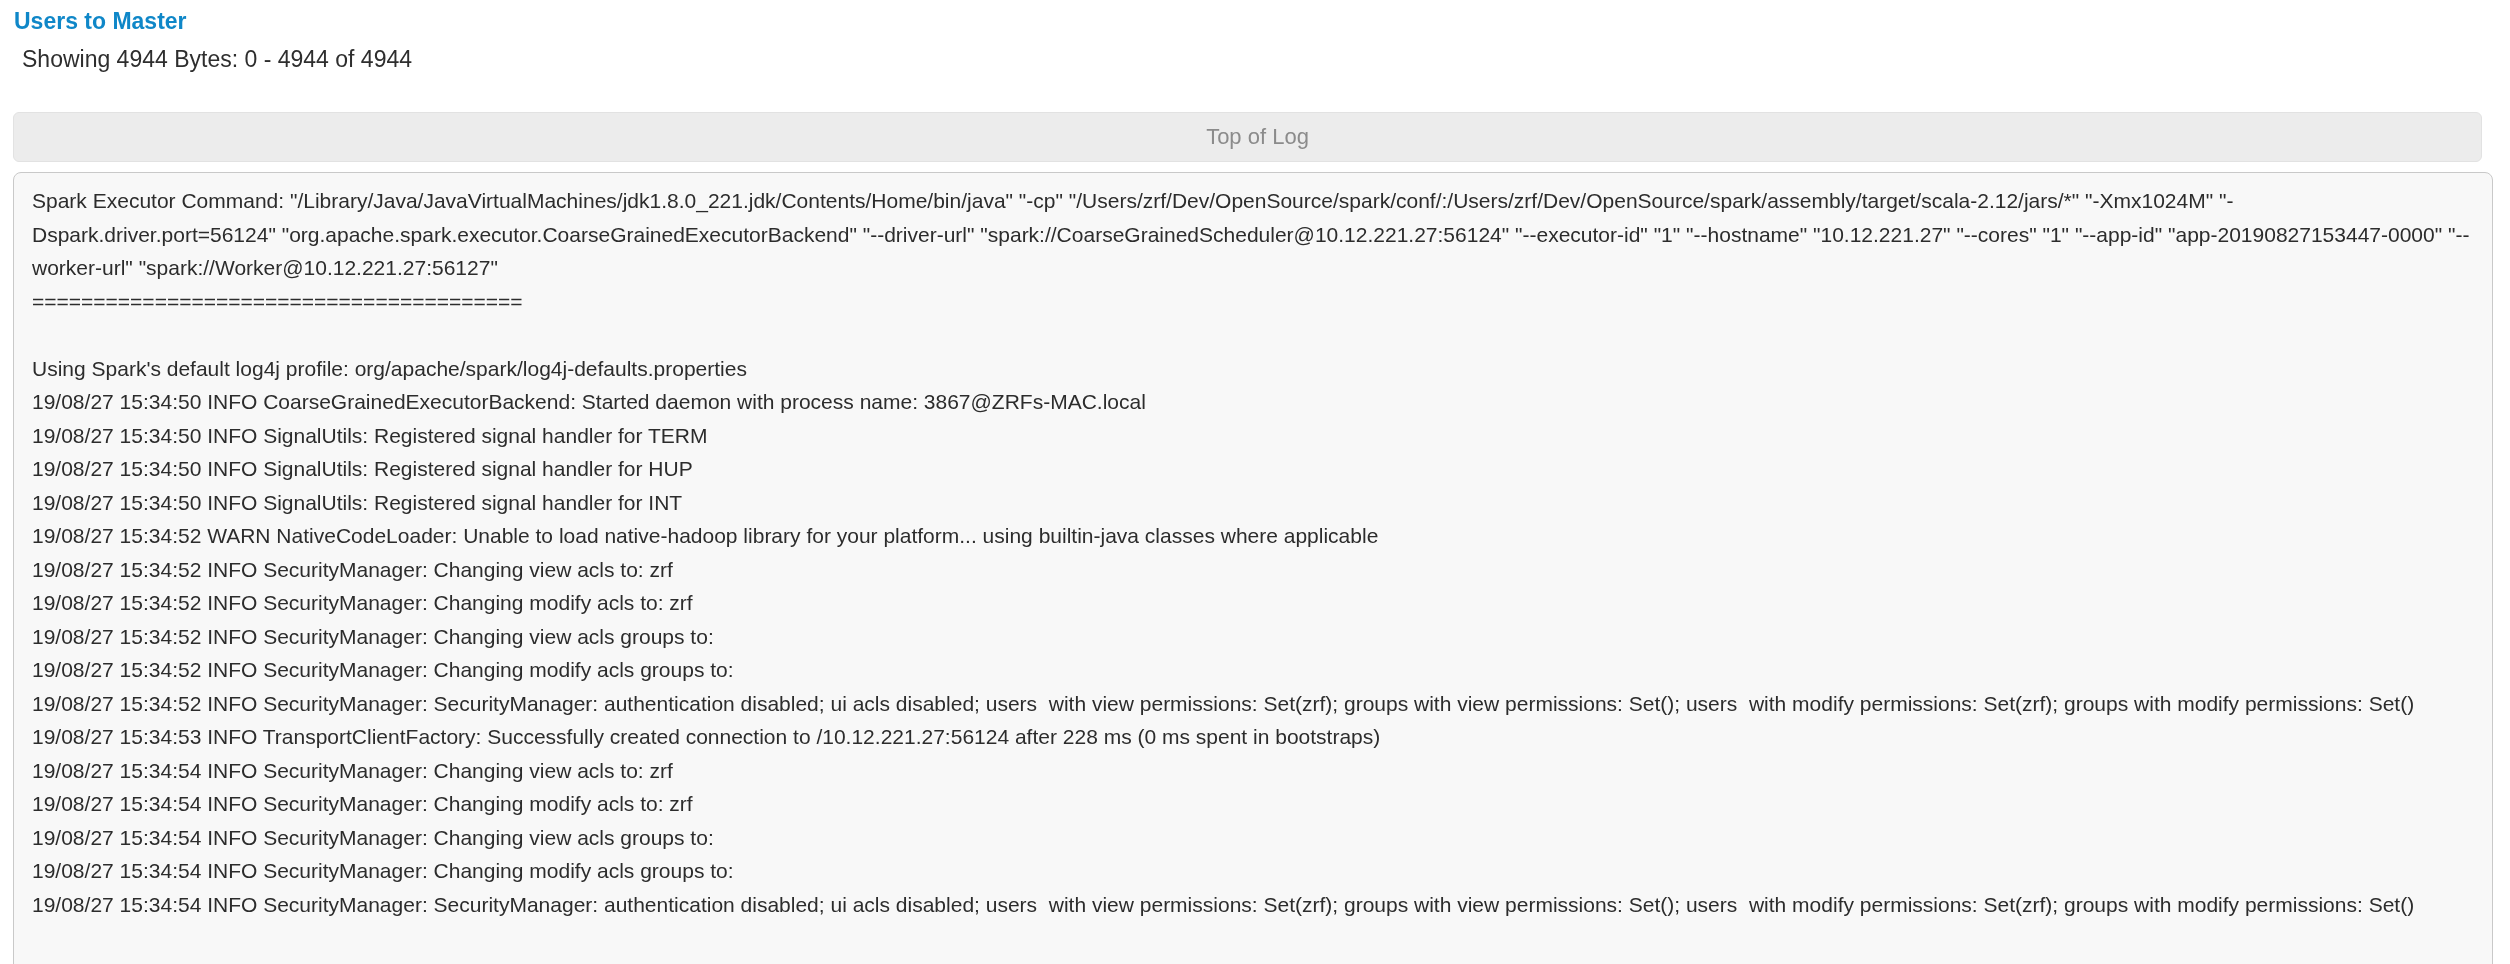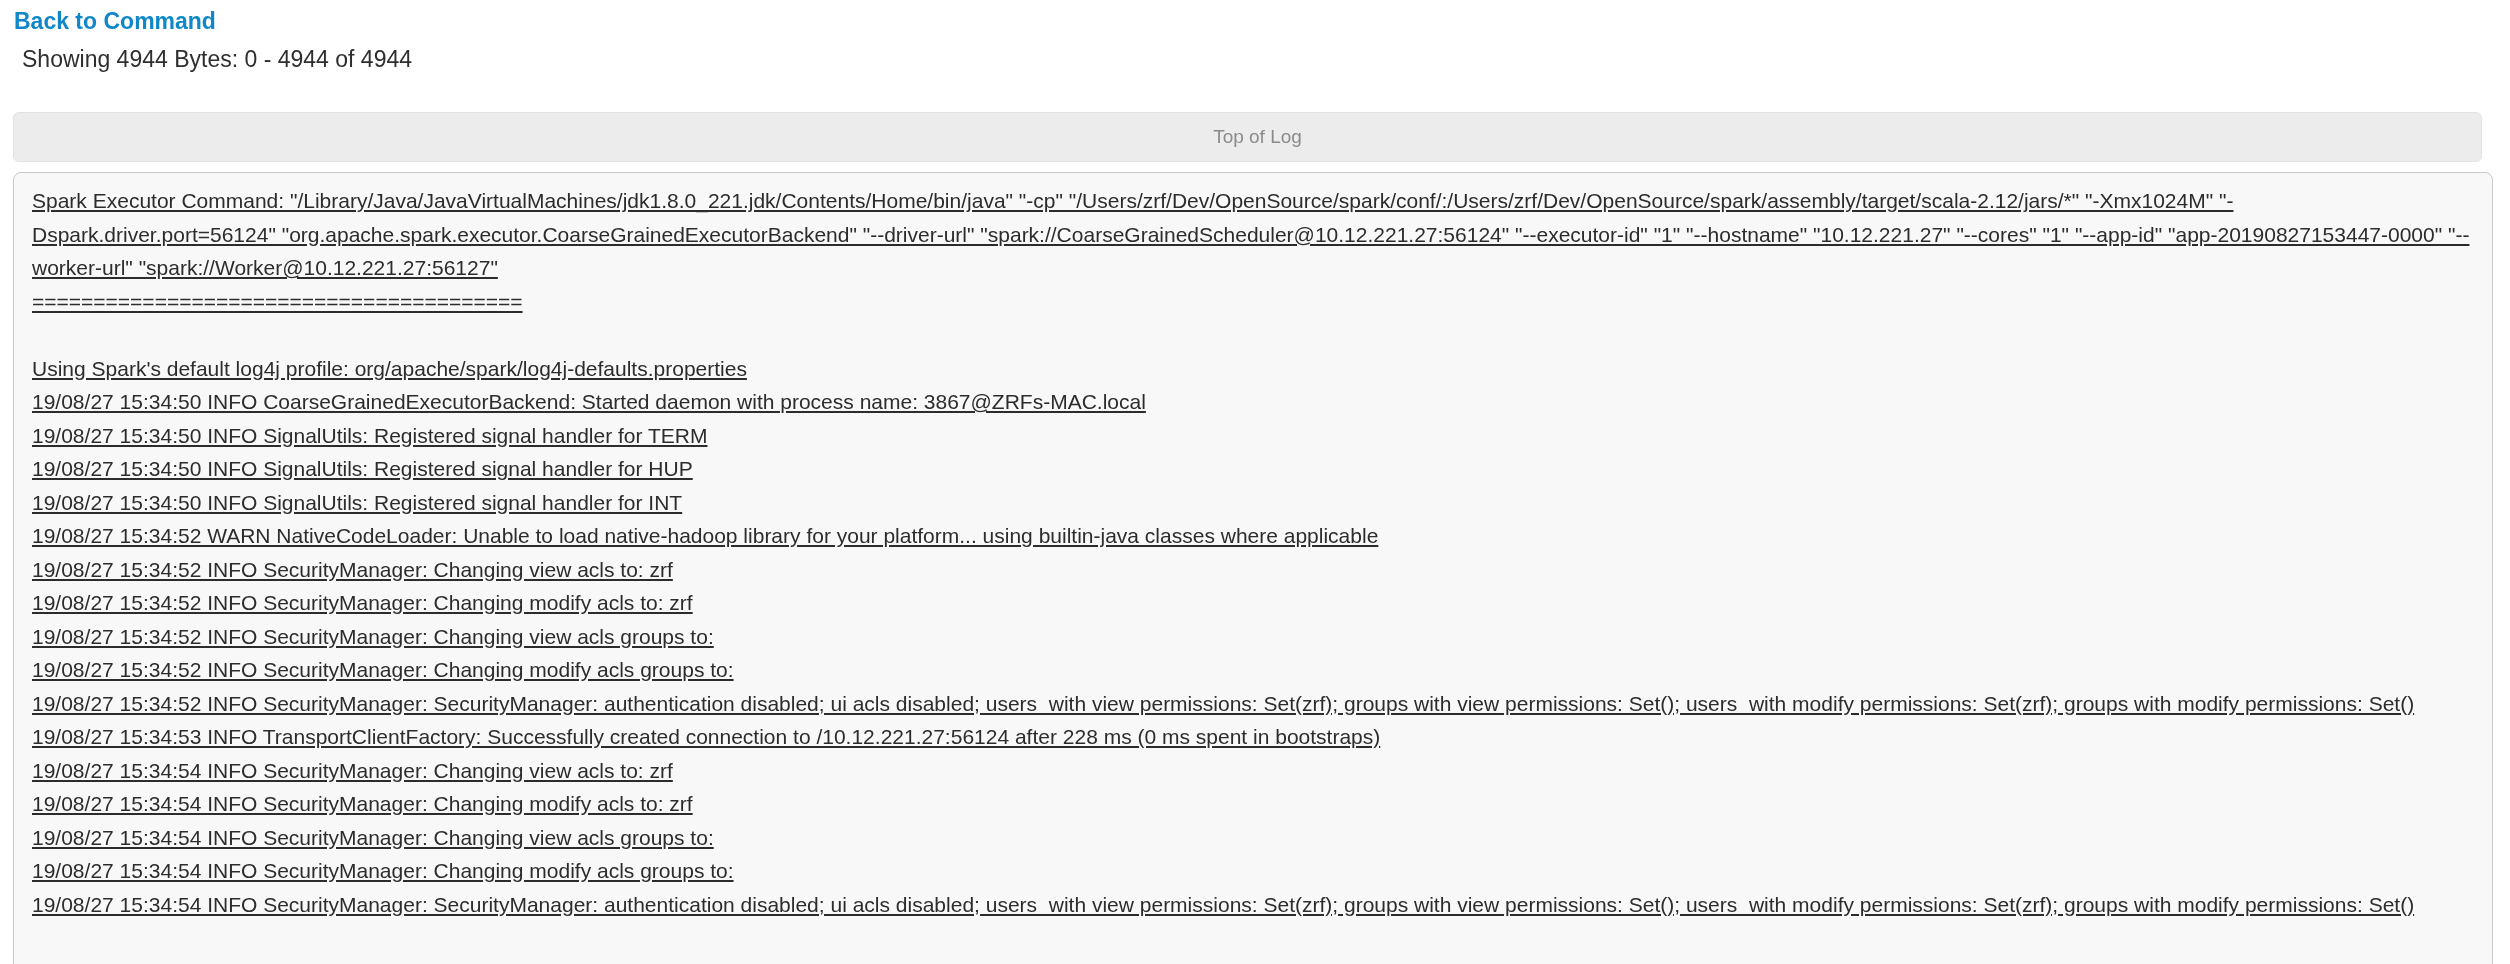--- a/index.html
+++ b/index.html
@@ -33,49 +33,48 @@
   .top-alert {
     box-sizing: border-box;
     margin: 40px 0 0 13px;
     width: 2469px;
     height: 50px;
     background: var(--alert-bg, #ececec);
     border: 1px solid #e2e2e2;
     border-radius: 6px;
     text-align: center;
     line-height: 48px;
-    font-size: 19px;
+    font-size: 22px;
     color: var(--alert-text, #8b8b8b);
     padding-left: 20px;
   }
   .log-box {
     box-sizing: border-box;
     margin: 10px 0 0 13px;
     width: 2480px;
     height: 1200px; 
     background: var(--log-bg, #f8f8f8);
     border: 1px solid var(--log-border, #c9c9c9);
     border-radius: 8px;
     padding: 11px 18px 0 18px;
     overflow: hidden;
   }
   .log-text {
     font-size: 21px;
     line-height: 33.5px;
     color: var(--log-text-color, #2c2c2c);
     white-space: pre-wrap;
     overflow-wrap: break-word;
-    text-decoration: underline;
   }
 </style>
 </head>
 <body>
 
 <div>
-  <a href="#" class="back-link">Back to Command</a>
+  <a href="#" class="back-link">Users to Master</a>
 
   <div class="byte-range">Showing 4944 Bytes: 0 - 4944 of 4944</div>
 
   <div class="top-alert">Top of Log</div>
 
   <div class="log-box">
     <div class="log-text">Spark Executor Command: "/Library/Java/JavaVirtualMachines/jdk1.8.0_221.jdk/Contents/Home/bin/java" "-cp" "/Users/zrf/Dev/OpenSource/spark/conf/:/Users/zrf/Dev/OpenSource/spark/assembly/target/scala-2.12/jars/*" "-Xmx1024M" "-Dspark.driver.port=56124" "org.apache.spark.executor.CoarseGrainedExecutorBackend" "--driver-url" "spark://CoarseGrainedScheduler@10.12.221.27:56124" "--executor-id" "1" "--hostname" "10.12.221.27" "--cores" "1" "--app-id" "app-20190827153447-0000" "--worker-url" "spark://Worker@10.12.221.27:56127"
 ========================================
 
 Using Spark's default log4j profile: org/apache/spark/log4j-defaults.properties

